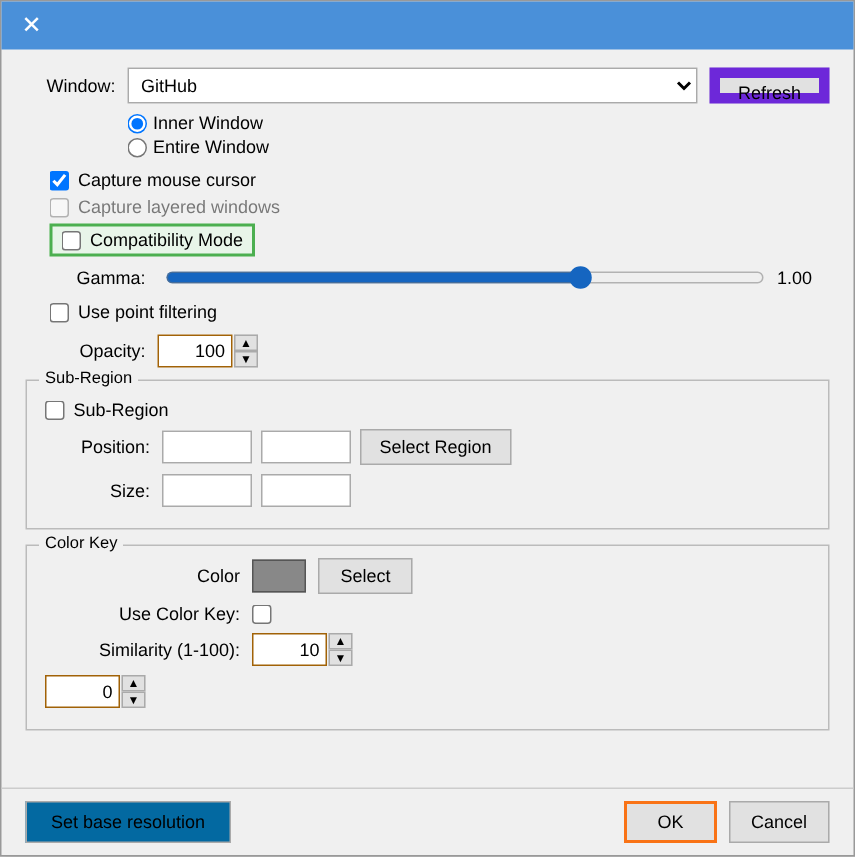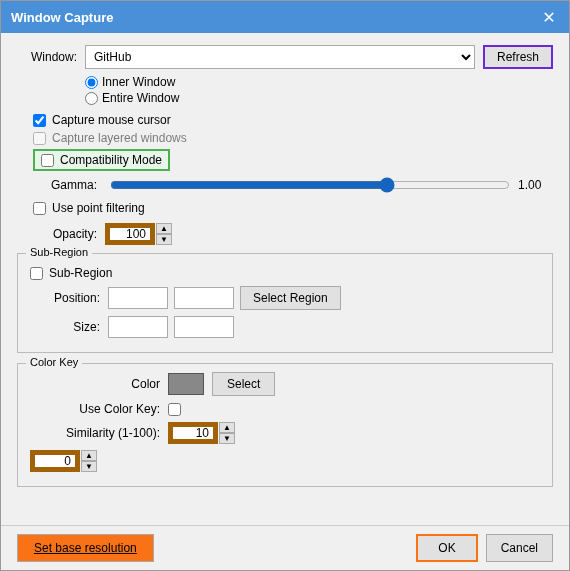--- a/index.html
+++ b/index.html
@@ -69,21 +69,21 @@
       border: 1px solid #aaa;
       background: white;
       font-size: 12px;
       padding: 0 4px;
     }
     .refresh-btn {
       margin-left: 8px;
       padding: 3px 12px;
       height: 24px;
       background: #e1e1e1;
-      border: 2px solid #6d28d9;
+      border: 7px solid #6d28d9;
       cursor: pointer;
       font-size: 12px;
     }
     .radio-group {
       display: flex;
       flex-direction: column;
       margin-left: 68px;
       margin-bottom: 6px;
     }
     .radio-row {
@@ -152,21 +152,21 @@
       text-align: right;
       margin-right: 8px;
     }
     .spinbox {
       display: flex;
       align-items: center;
     }
     .spinbox input[type="text"] {
       width: 50px;
       height: 22px;
-      border: 5px solid #a16207;
+      border: 1px solid #a16207;
       padding: 0 4px;
       font-size: 12px;
       text-align: right;
     }
     .spinbox-arrows {
       display: flex;
       flex-direction: column;
       margin-left: 1px;
     }
     .spin-up, .spin-down {
@@ -267,25 +267,24 @@
     .footer {
       display: flex;
       align-items: center;
       justify-content: space-between;
       padding: 8px 16px;
       border-top: 1px solid #ccc;
     }
     .set-base-btn {
       padding: 4px 16px;
       height: 28px;
-      background: #f97316;
-      border: 1px solid #aaa;
-      cursor: pointer;
-      font-size: 12px;
-      text-decoration: underline;
+      background: #0369a1;
+      border: 1px solid #aaa;
+      cursor: pointer;
+      font-size: 12px;
     }
     .footer-right {
       display: flex;
       gap: 8px;
     }
     .ok-btn {
       padding: 4px 20px;
       height: 28px;
       background: #e1e1e1;
       border: 2px solid #f97316;
@@ -309,21 +308,20 @@
     .sub-section-label {
       font-size: 12px;
     }
   </style>
 </head>
 <body>
 
 <div class="dialog">
 
   <div class="title-bar">
-    <span class="title-bar-text">Window Capture</span>
     <button class="title-bar-close">✕</button>
   </div>
 
   <div class="content">
 
     
     <div class="window-row">
       <span class="window-label">Window:</span>
       <select class="window-select">
         <option>GitHub</option>

